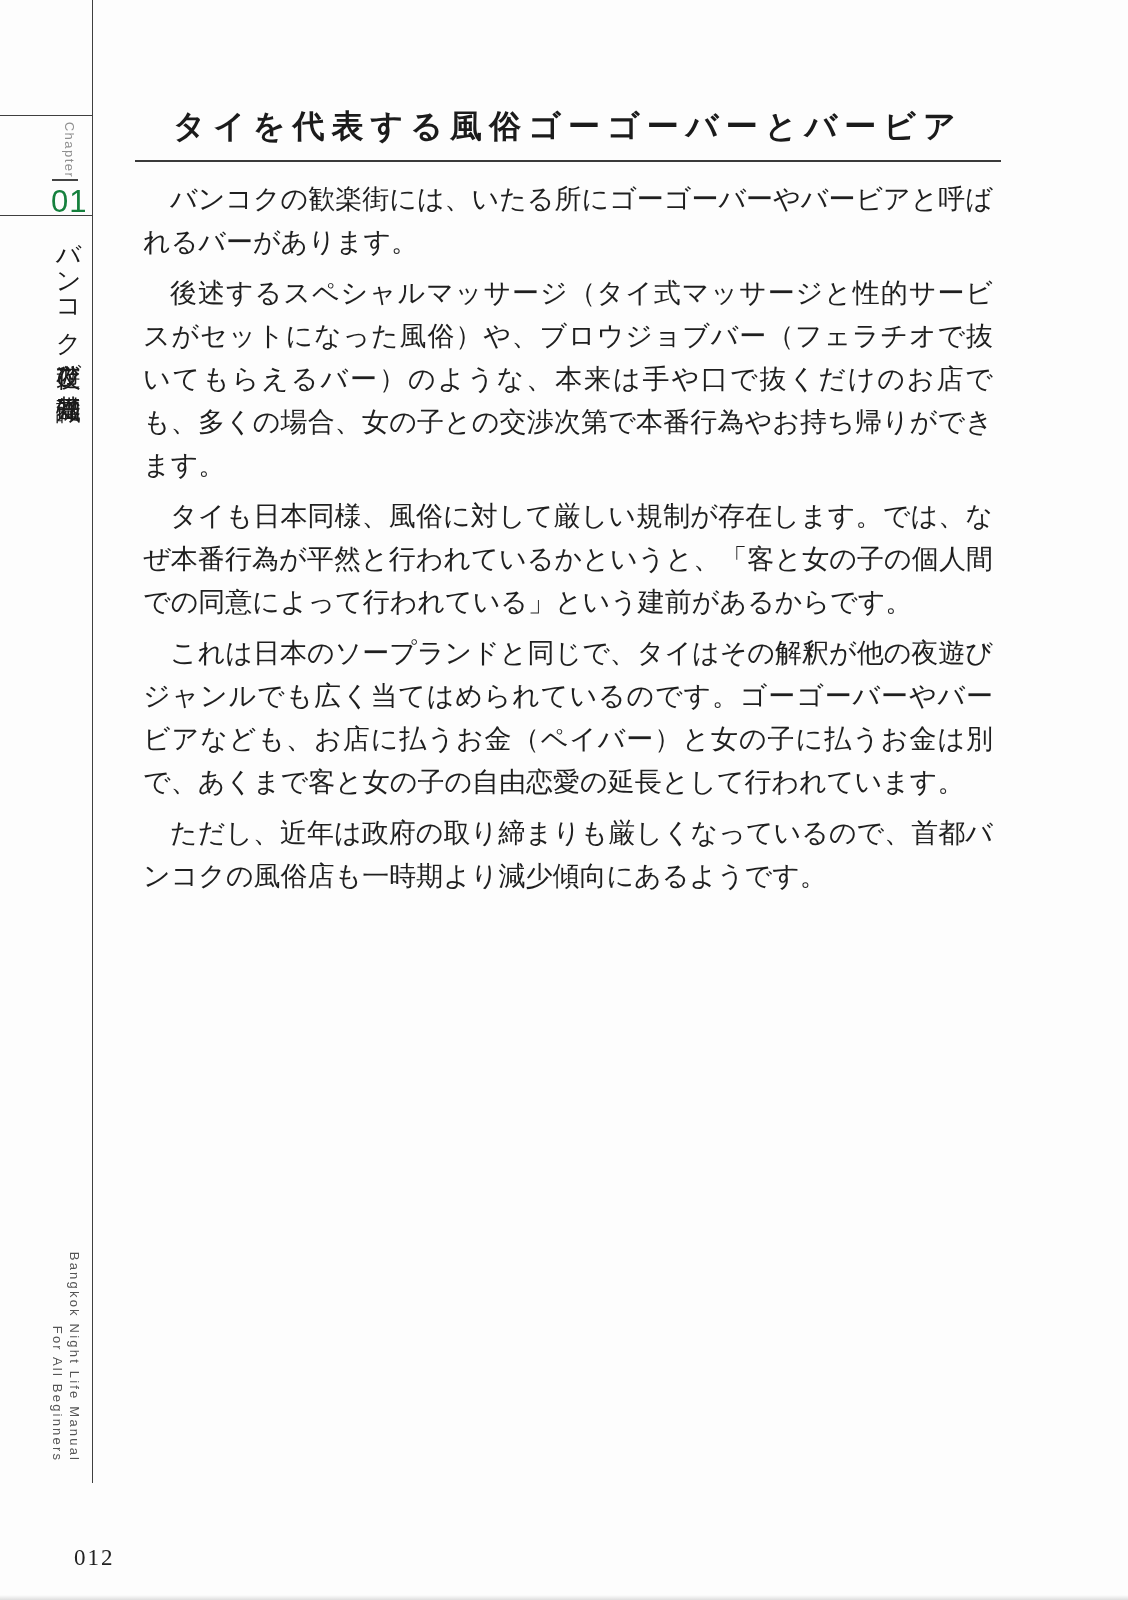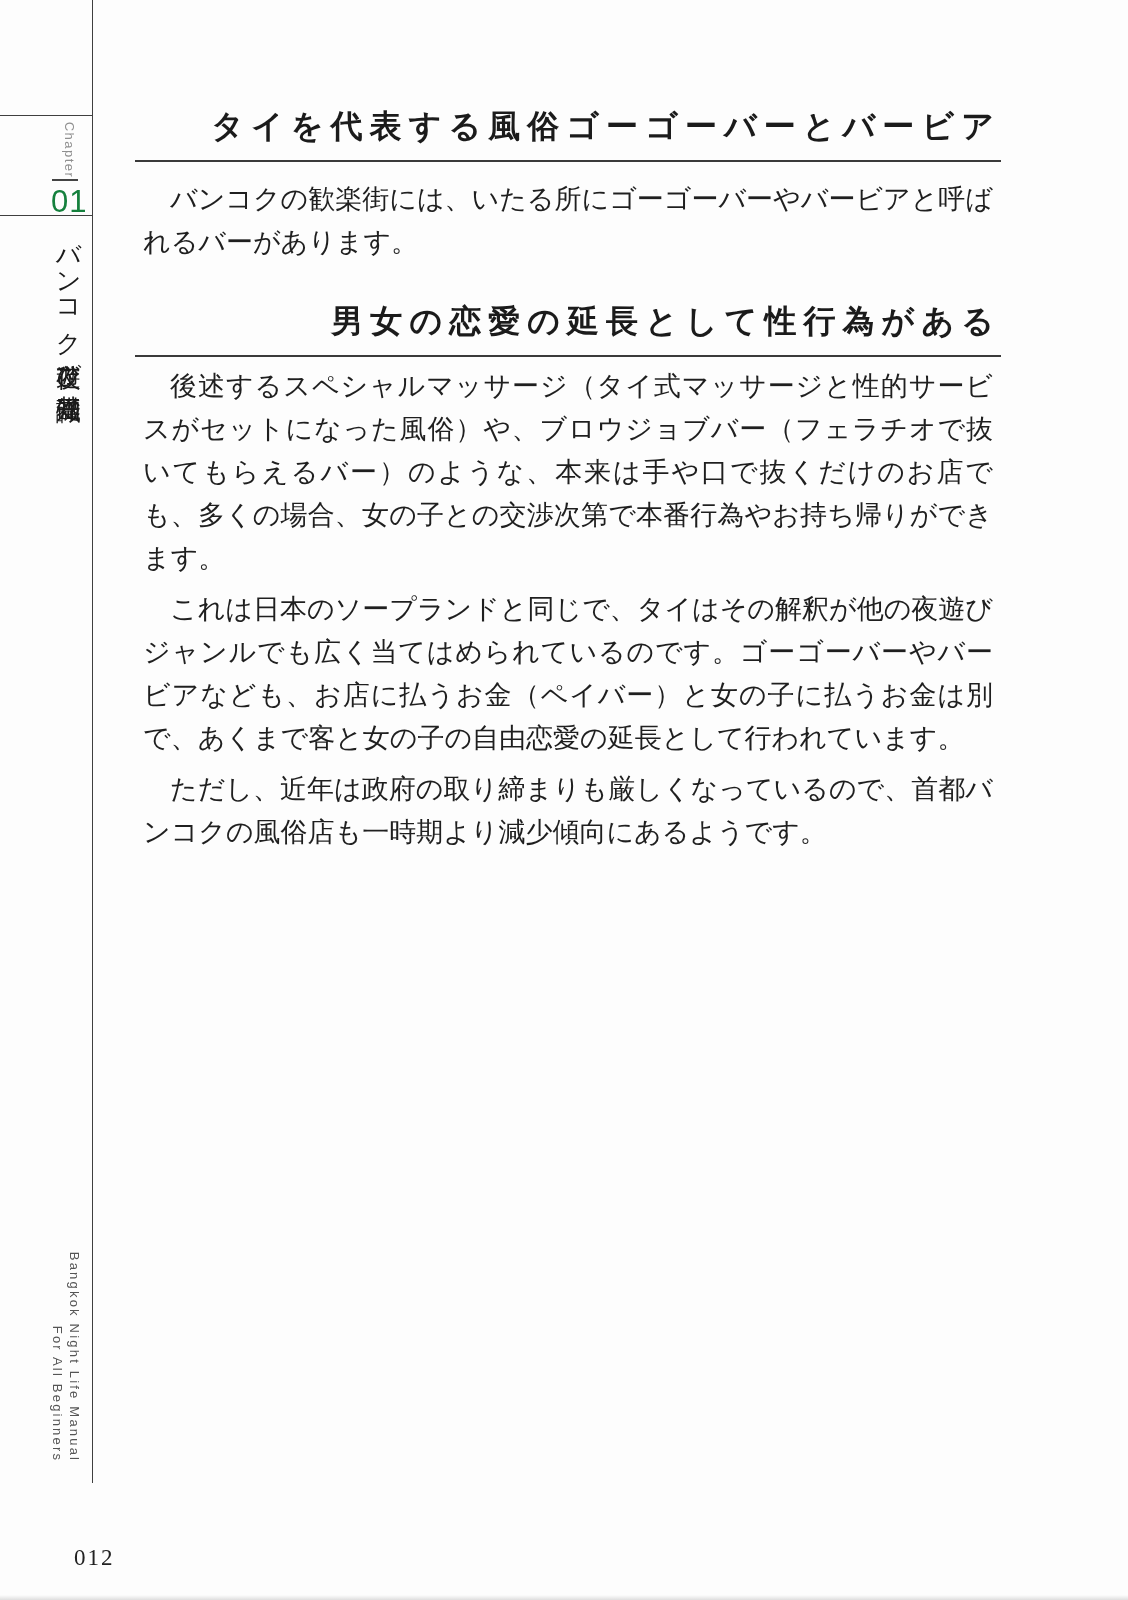--- a/index.html
+++ b/index.html
@@ -60,21 +60,21 @@
   .page-number {
     position: absolute; left: 74px; top: 1509px;
     font-family: "Liberation Serif", "DejaVu Serif", serif;
     font-size: 23px; letter-spacing: 2px; color: #222; margin-top: 36px;
   }
   
   .content {
     position: absolute; left: 135px; top: 103px; width: 866px;
   }
   .section-heading {
-    margin: 0; text-align: right; white-space: nowrap;
+    margin: 0; text-align: center; white-space: nowrap;
     font-size: 32px; font-weight: bold; letter-spacing: 0.22em;
     color: #1b1b1b;
     padding-bottom: 11px;
     border-bottom: 2px solid #3a3a3a;
     line-height: 46px;
   }
   .section-heading.second { margin-top: 34px; }
   .content p {
     margin: 8px; padding: 0;
     font-size: 27px; line-height: 43px;
@@ -109,22 +109,22 @@
     <div>For All Beginners</div>
   </div>
 
   <div class="page-number">012</div>
 
   <main class="content">
 
     <h2 class="section-heading">タイを代表する風俗ゴーゴーバーとバービア</h2>
     <p class="first-after-rule">バンコクの歓楽街には、いたる所にゴーゴーバーやバービアと呼ばれるバーがあります。</p>
 
-    <h2 class="section-heading second">男女の恋愛の延長として性行為がある</h2>
     <p>後述するスペシャルマッサージ（タイ式マッサージと性的サービスがセットになった風俗）や、ブロウジョブバー（フェラチオで抜いてもらえるバー）のような、本来は手や口で抜くだけのお店でも、多くの場合、女の子との交渉次第で本番行為やお持ち帰りができます。</p>
+    <p>タイも日本同様、風俗に対して厳しい規制が存在します。では、なぜ本番行為が平然と行われているかというと、「客と女の子の個人間での同意によって行われている」という建前があるからです。</p>
     <p>これは日本のソープランドと同じで、タイはその解釈が他の夜遊びジャンルでも広く当てはめられているのです。ゴーゴーバーやバービアなども、お店に払うお金（ペイバー）と女の子に払うお金は別で、あくまで客と女の子の自由恋愛の延長として行われています。</p>
     <p>ただし、近年は政府の取り締まりも厳しくなっているので、首都バンコクの風俗店も一時期より減少傾向にあるようです。</p>
 
   </main>
 
   <div class="bottom-edge"></div>
 
 </div>
 
 </body></html>

